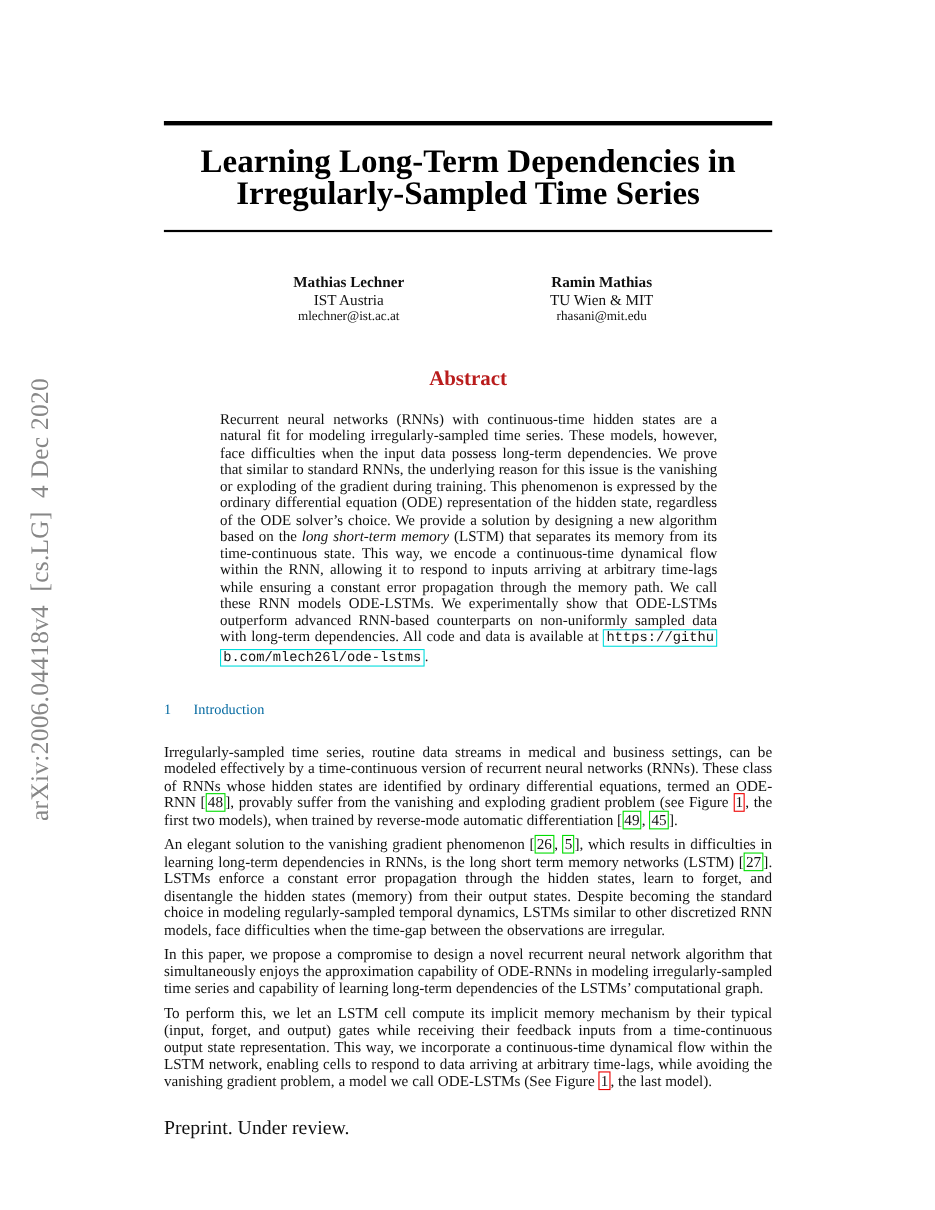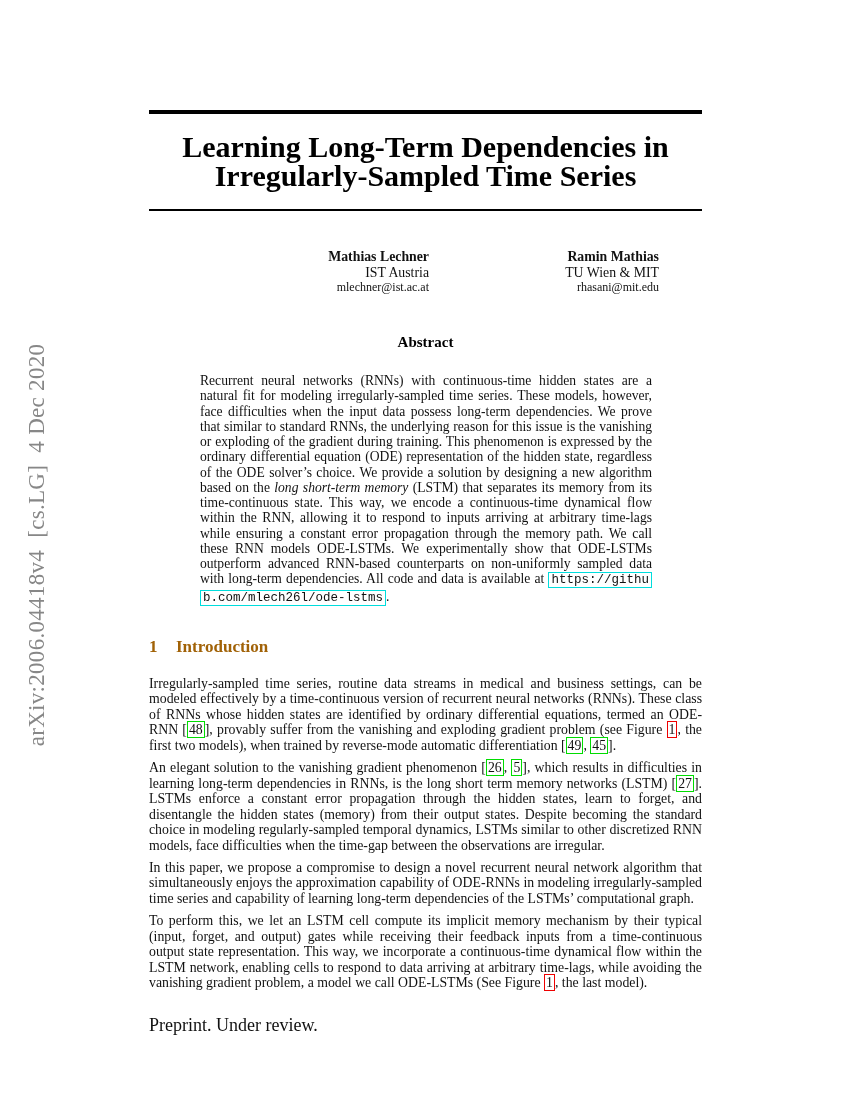--- a/index.html
+++ b/index.html
@@ -52,51 +52,51 @@
     font-size: 30px;
     line-height: 28.5px;
     color: #000000;
   }
 
   .authors {
     position: absolute;
     left: 149px; top: 249px;
     width: 553px; height: 60px;
   }
-  .author-col { position: absolute; width: 224px; text-align: right; font-size: 13.8px; line-height: 15.5px; }
+  .author-col { position: absolute; width: 224px; text-align: center; font-size: 13.8px; line-height: 15.5px; }
   .author-col.col1 { left: 56px; }
   .author-col.col2 { left: 286px; }
   .author-name { font-weight: bold; }
   .author-email { font-family: Liberation Serif, serif; font-size: 12px; }
 
   .abstract-heading {
     position: absolute;
     left: 149px; top: 334px;
     width: 553px;
     text-align: center;
     font-weight: bold;
-    font-size: 15px;
-    color: #000000;
+    font-size: 19px;
+    color: #b91c1c;
   }
   .abstract-body {
     position: absolute;
     left: 200px; top: 373px;
     width: 452px;
     font-size: 13.6px;
     line-height: 15.25px;
     text-align: justify;
   }
 
   .section-heading {
     position: absolute;
     left: 149px; top: 637px;
     width: 553px;
-    font-weight: bold;
-    font-size: 17px;
-    color: #a16207;
+    font-weight: normal;
+    font-size: 13px;
+    color: #0369a1;
   }
   .section-heading .sec-num { display: inline-block; width: 27px; }
 
   .intro-body {
     position: absolute;
     left: 149px; top: 676px;
     width: 553px;
     font-size: 13.8px;
     line-height: 15.45px;
     text-align: justify;

